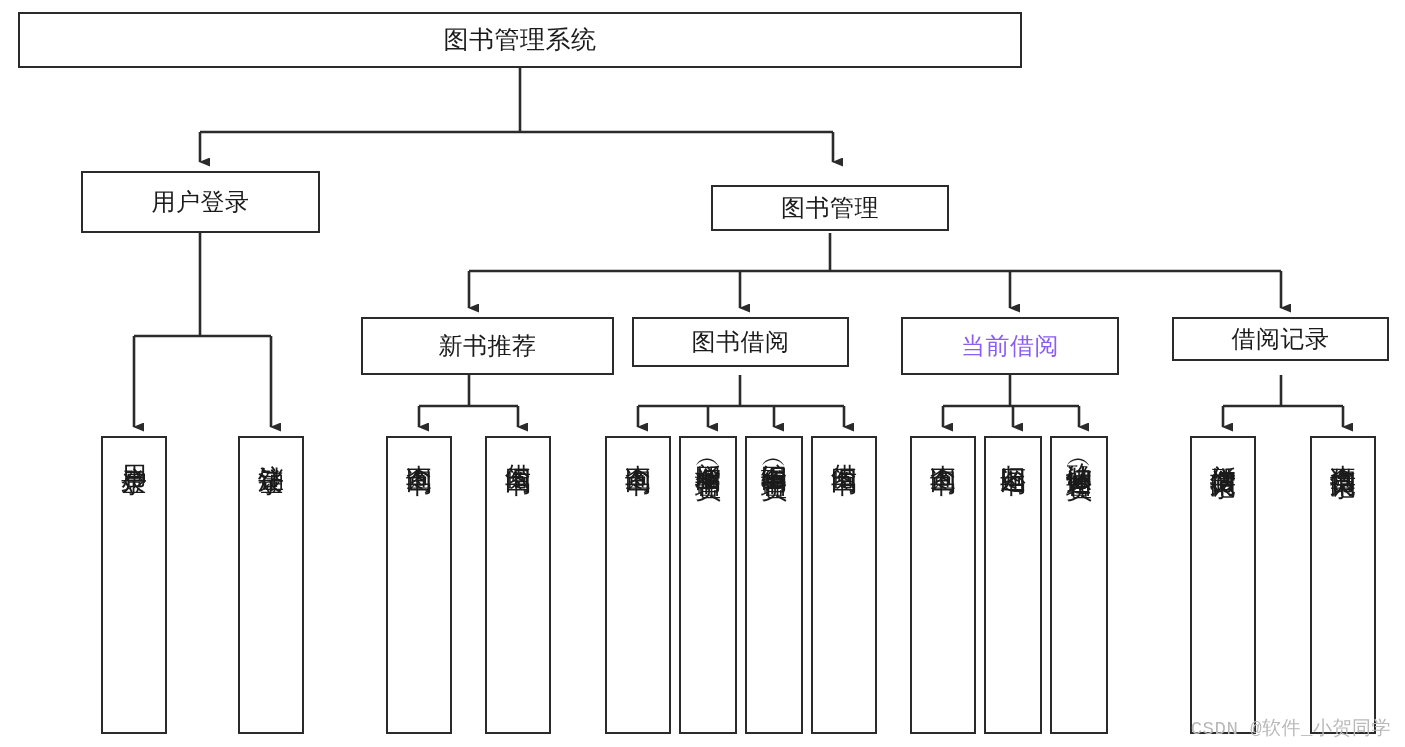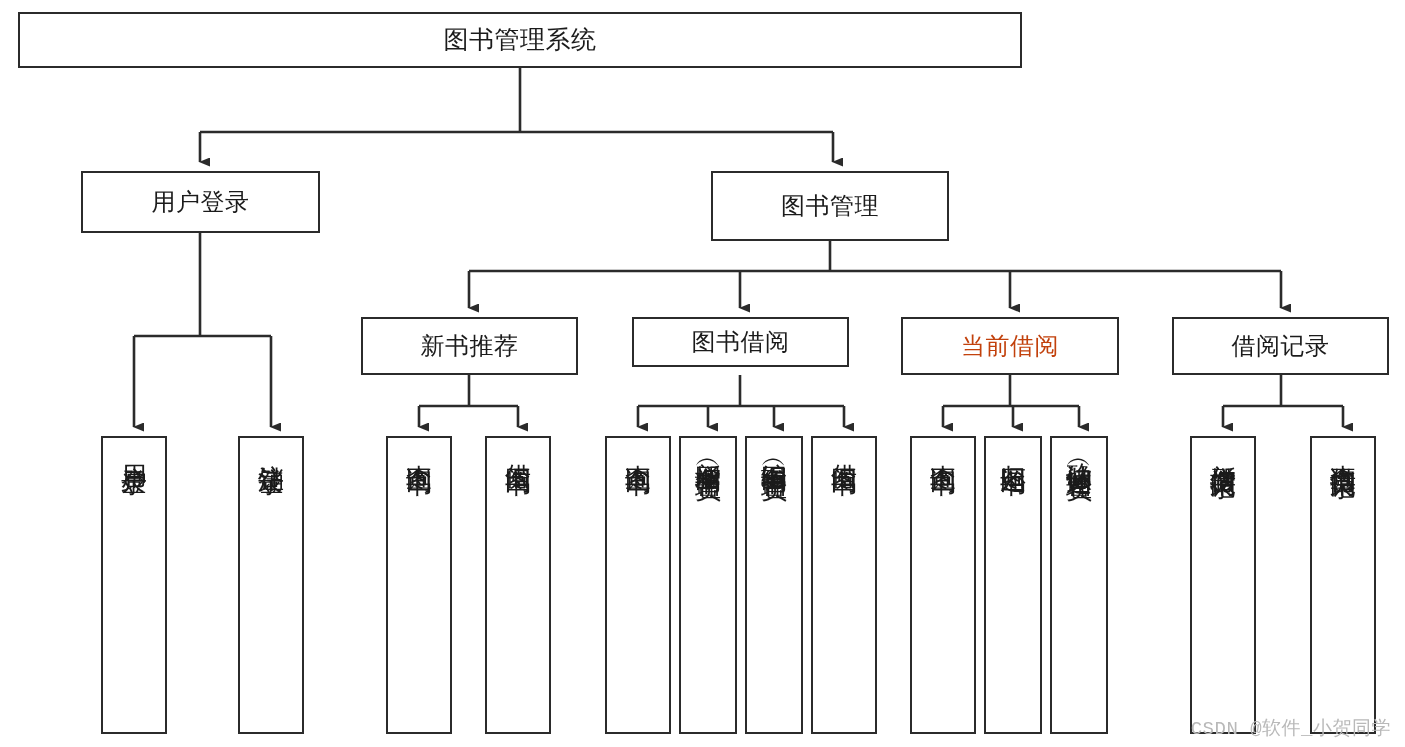--- a/index.html
+++ b/index.html
@@ -128,34 +128,34 @@
     </g>
   </svg>
 
   <div class="node-box lvl-root" style="left: 18px; top: 12px; width: 1004px; height: 56px; border-color: rgb(43, 43, 43);">
     <span class="node-label" style="color: rgb(27, 27, 27);">图书管理系统</span>
   </div>
 
   <div class="node-box lvl-2" style="left: 81px; top: 171px; width: 239px; height: 62px; border-color: rgb(43, 43, 43);">
     <span class="node-label" style="color: rgb(27, 27, 27);">用户登录</span>
   </div>
-  <div class="node-box lvl-2" style="left: 711px; top: 171px; width: 238px; height: 70px; border-color: rgb(43, 43, 43);">
+  <div class="node-box lvl-2" style="left: 711px; top: 185px; width: 238px; height: 46px; border-color: rgb(43, 43, 43);">
     <span class="node-label" style="color: rgb(27, 27, 27);">图书管理</span>
   </div>
 
-  <div class="node-box lvl-3" style="left: 361px; top: 317px; width: 217px; height: 58px; border-color: rgb(43, 43, 43);">
+  <div class="node-box lvl-3" style="left: 361px; top: 317px; width: 253px; height: 58px; border-color: rgb(43, 43, 43);">
     <span class="node-label" style="color: rgb(27, 27, 27);">新书推荐</span>
   </div>
   <div class="node-box lvl-3" style="left: 632px; top: 317px; width: 217px; height: 50px; border-color: rgb(43, 43, 43);">
     <span class="node-label" style="color: rgb(27, 27, 27);">图书借阅</span>
   </div>
   <div class="node-box lvl-3" style="left: 901px; top: 317px; width: 218px; height: 58px; border-color: rgb(43, 43, 43);">
-    <span class="node-label" style="color: #c2410c;">当前借阅</span>
+    <span class="node-label" style="color: #8b5cf6;">当前借阅</span>
   </div>
-  <div class="node-box lvl-3" style="left: 1172px; top: 317px; width: 217px; height: 58px; border-color: rgb(43, 43, 43);">
+  <div class="node-box lvl-3" style="left: 1172px; top: 317px; width: 217px; height: 44px; border-color: rgb(43, 43, 43);">
     <span class="node-label" style="color: rgb(27, 27, 27);">借阅记录</span>
   </div>
 
   <div class="node-box leaf" style="left: 101px; top: 436px; width: 66px; height: 298px; border-color: rgb(43, 43, 43);">
     <span class="node-label" style="color: rgb(27, 27, 27);">用户登录</span>
   </div>
   <div class="node-box leaf" style="left: 238px; top: 436px; width: 66px; height: 298px; border-color: rgb(43, 43, 43);">
     <span class="node-label" style="color: rgb(27, 27, 27);">注销登录</span>
   </div>
   <div class="node-box leaf" style="left: 386px; top: 436px; width: 66px; height: 298px; border-color: rgb(43, 43, 43);">

